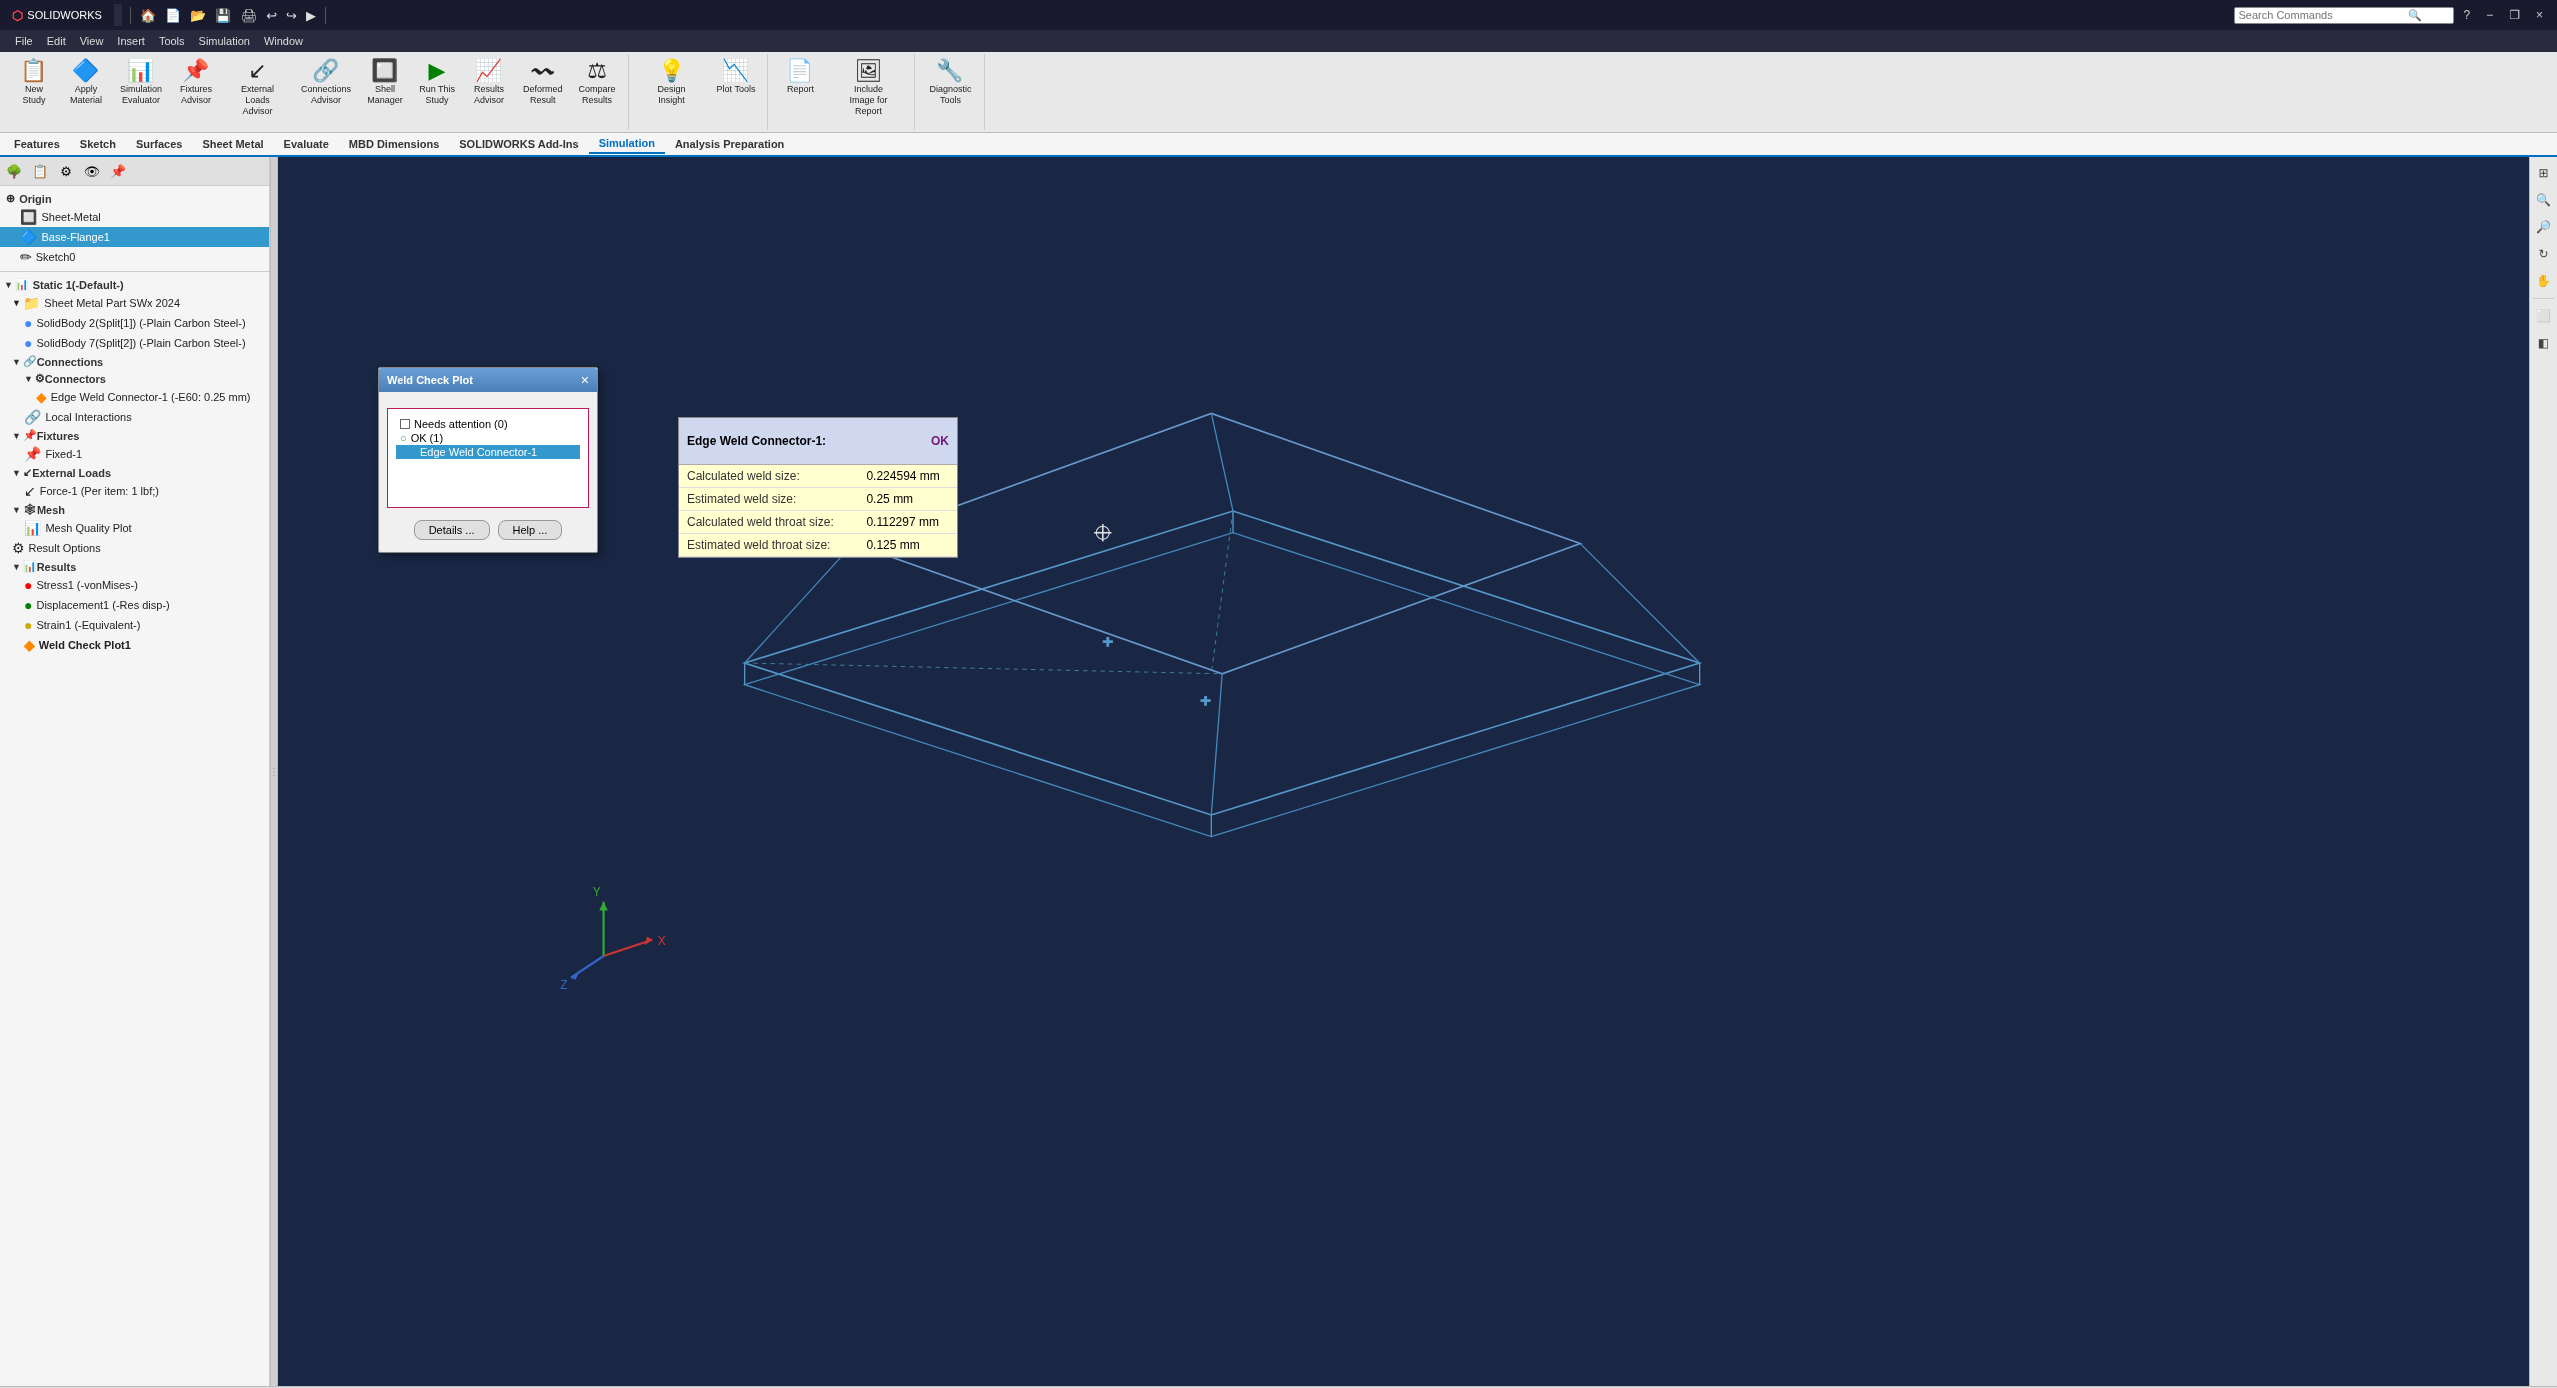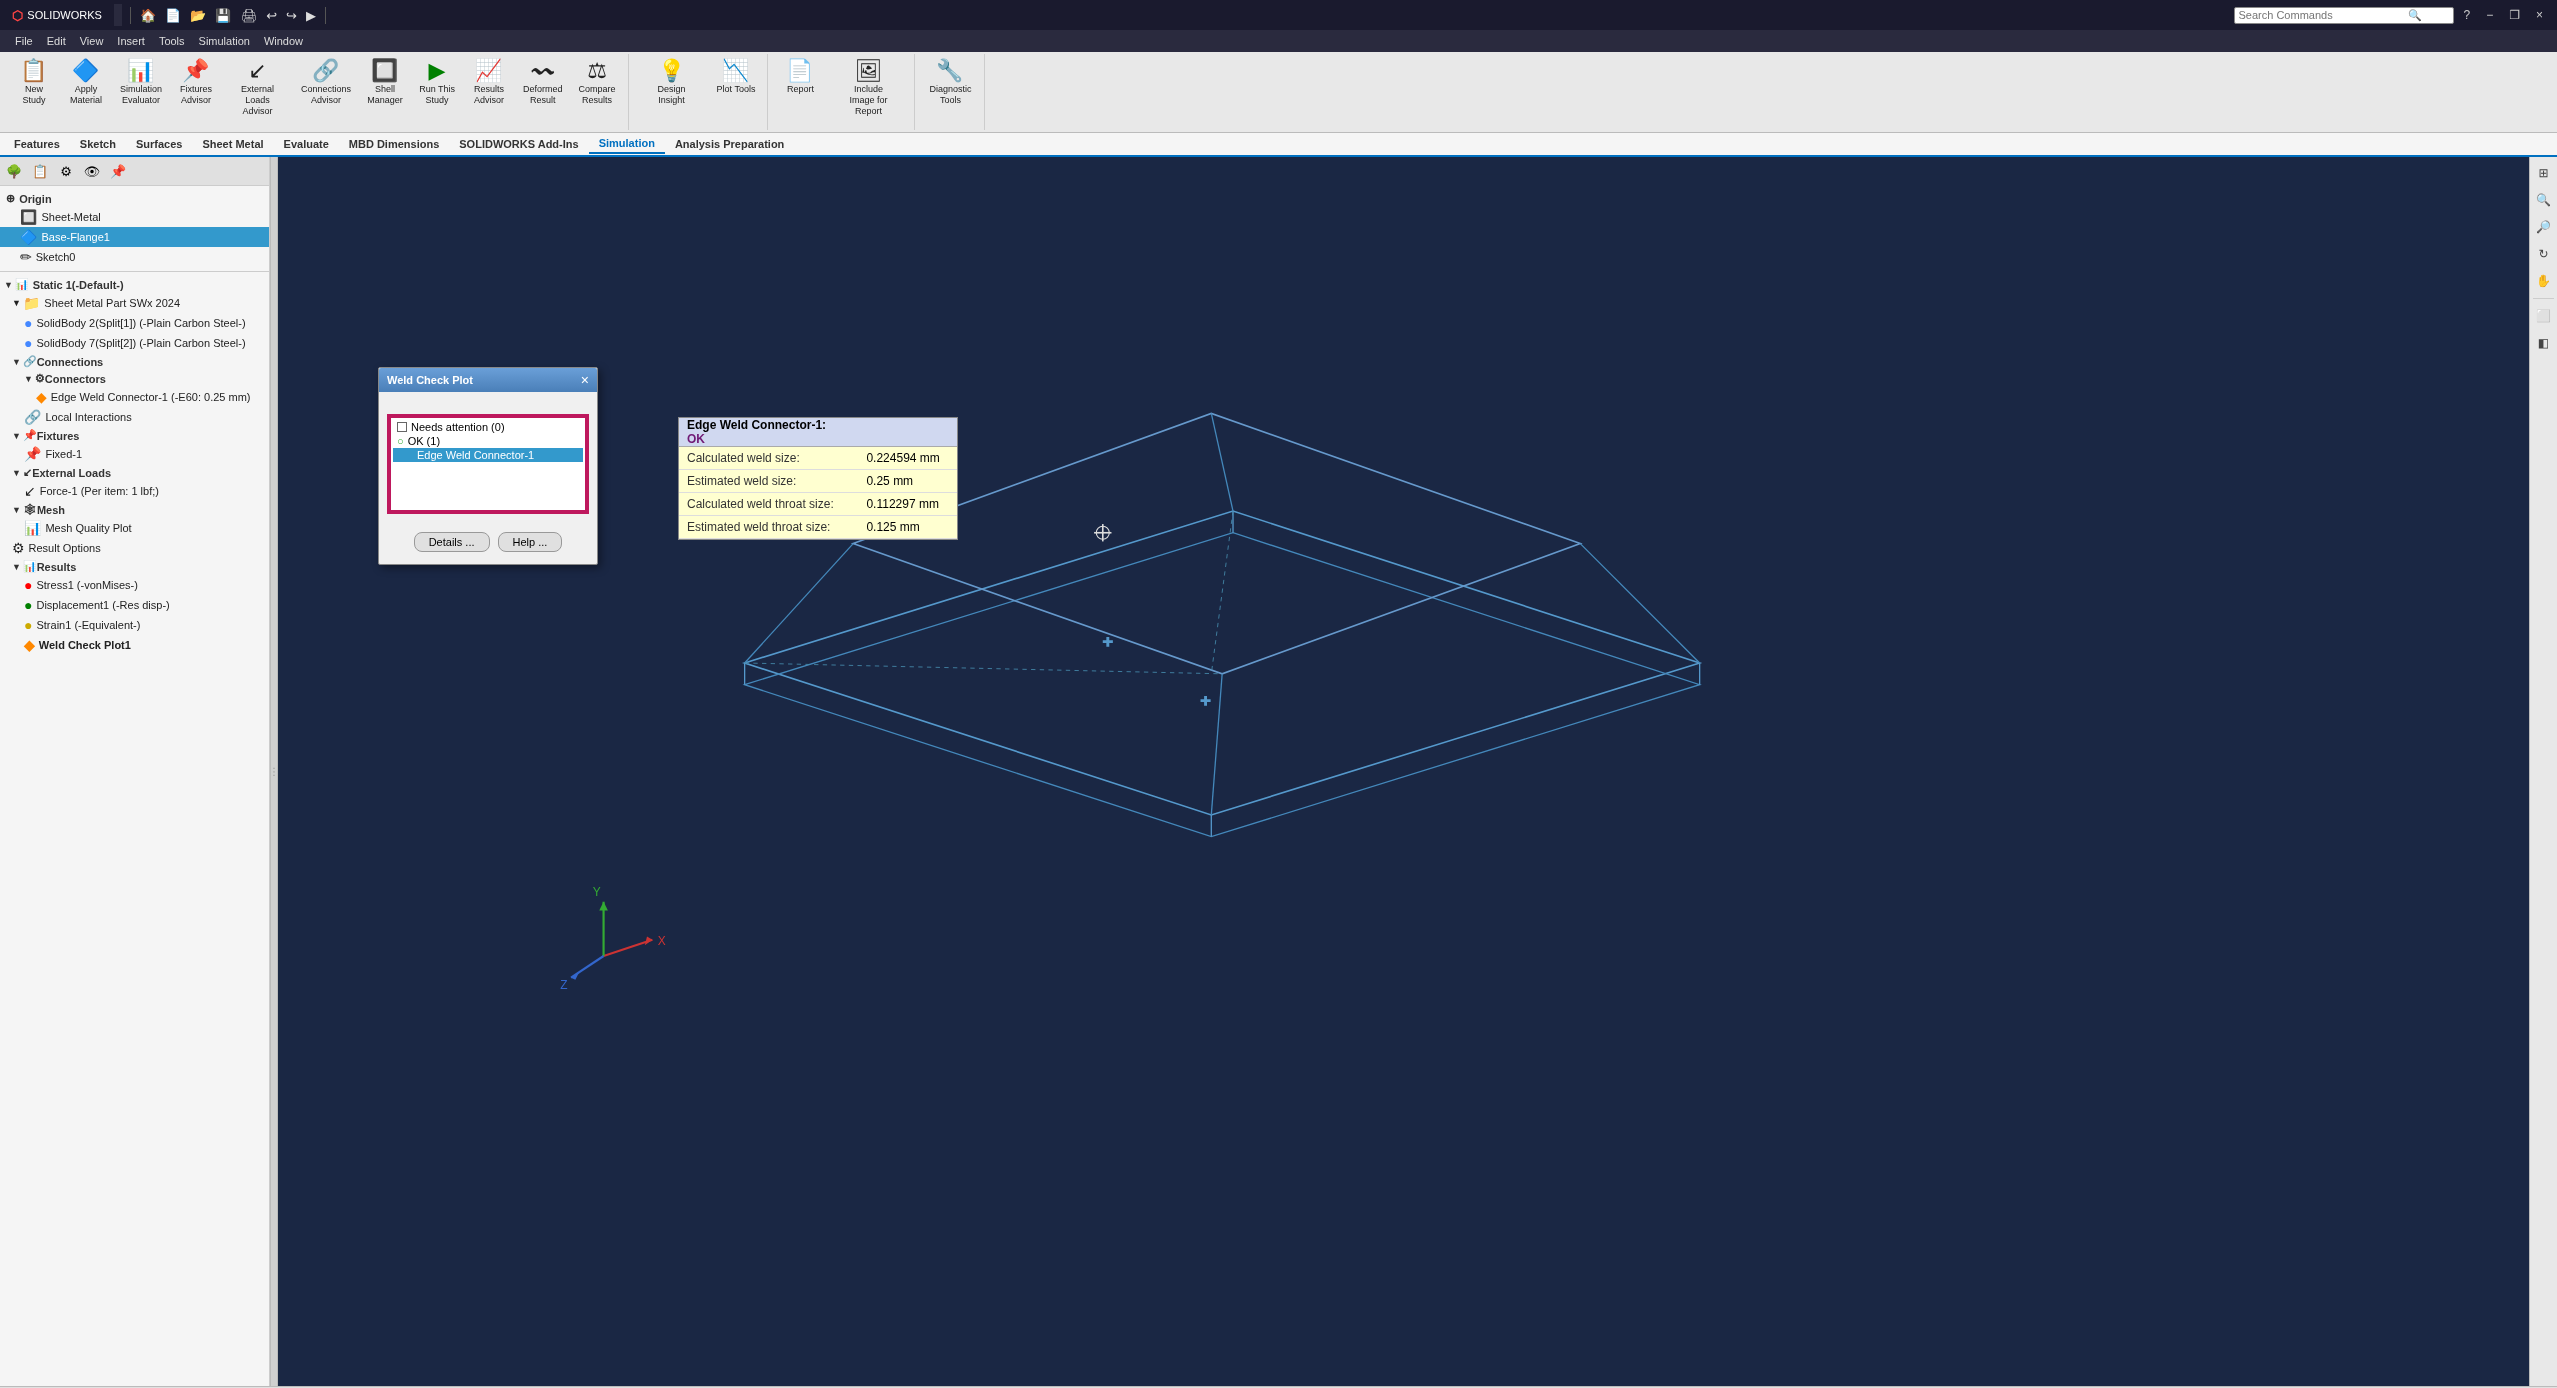--- a/index.html
+++ b/index.html
@@ -211,25 +211,25 @@
       color: white;
     }
     .weld-tree-box {
       width: 10px; height: 10px;
       border: 1px solid #666;
       display: inline-block;
       margin-right: 4px;
       background: white;
     }
     #weld-list-area {
-      border: 4px solid #be185d;
+      border: 1px solid #be185d;
       background: white;
       min-height: 100px;
-      margin: 14px 0;
-      padding: 2px;
+      margin: 8px 0;
+      padding: 8px;
     }
     .weld-dialog-btns {
       display: flex;
       justify-content: center;
       gap: 8px;
       padding: 4px;
     }
     .weld-btn {
       background: #e0e0e0;
       border: 1px solid #999;
@@ -255,26 +255,25 @@
       width: 100%;
     }
     #weld-info-box td {
       padding: 4px 8px;
       border-bottom: 1px solid #ddd;
     }
     #weld-info-box td:first-child { color: #333; }
     #weld-info-box td:last-child { color: #000; font-weight: 500; }
     #weld-info-header {
       background: #d0d8f0;
-      padding: 0 8px;
+      padding: 16px 8px;
       font-weight: bold;
       display: flex;
       justify-content: space-between;
       border-bottom: 1px solid #aaa;
-      flex-direction: column;
     }
     .right-btn {
       width: 24px; height: 24px;
       display: flex; align-items: center; justify-content: center;
       cursor: pointer;
       border: 1px solid transparent;
       border-radius: 2px;
       font-size: 12px;
       color: #444;
     }

